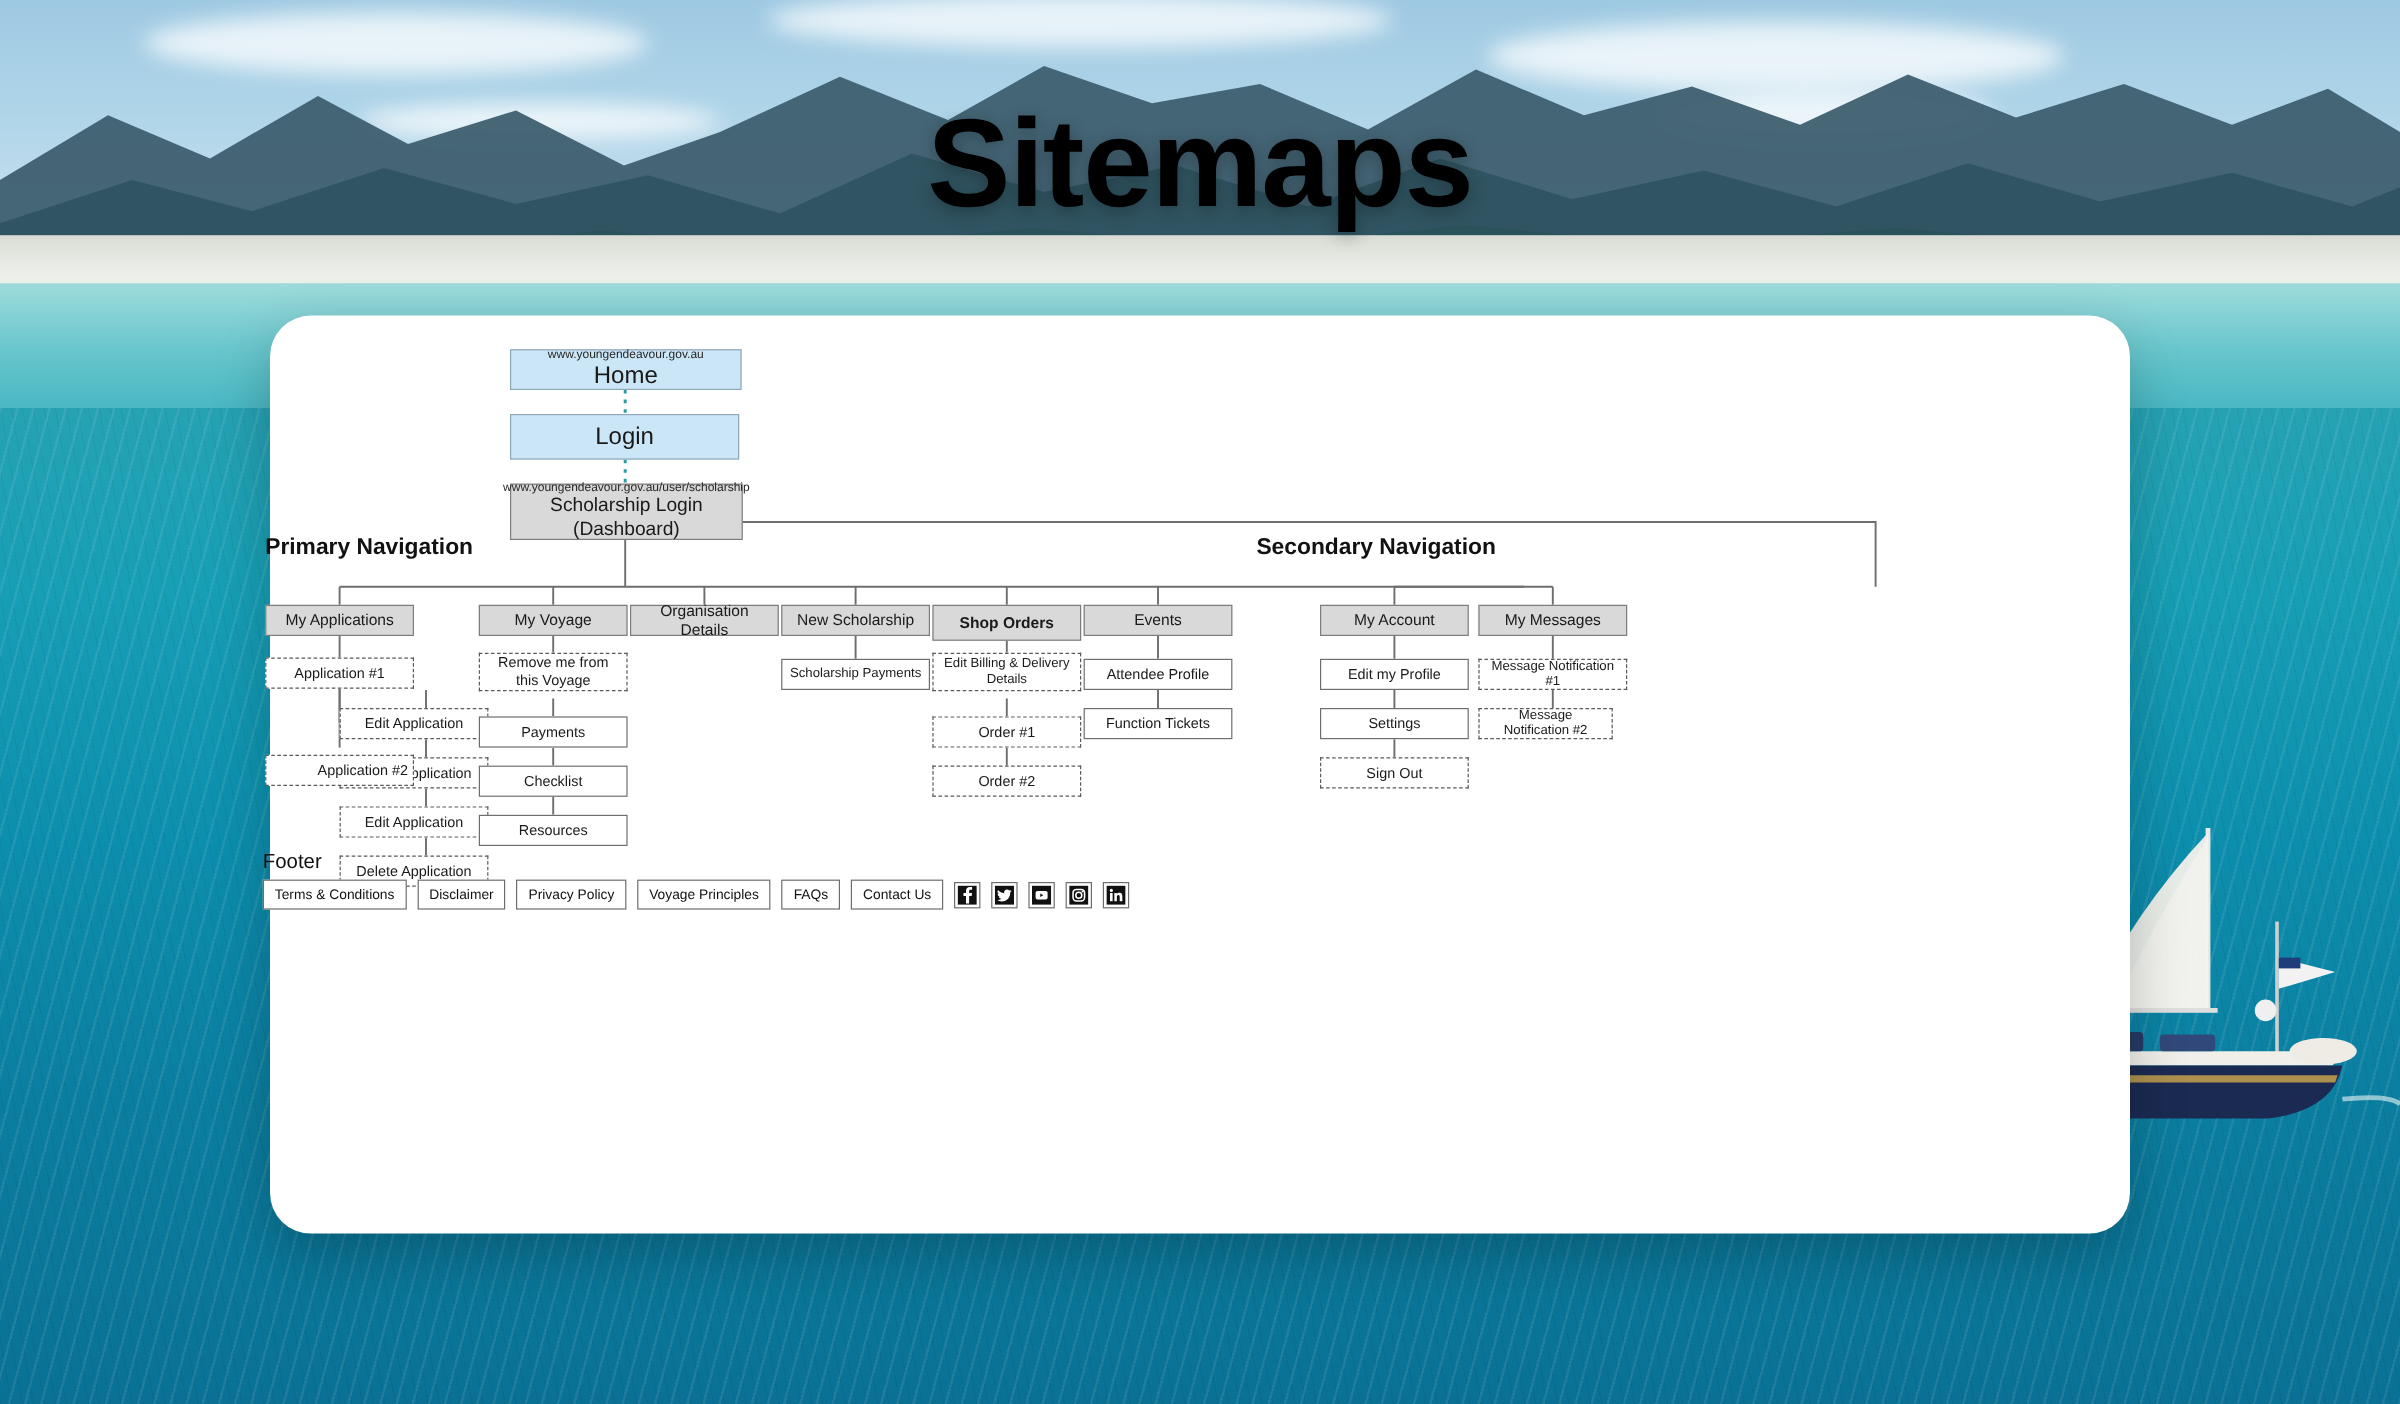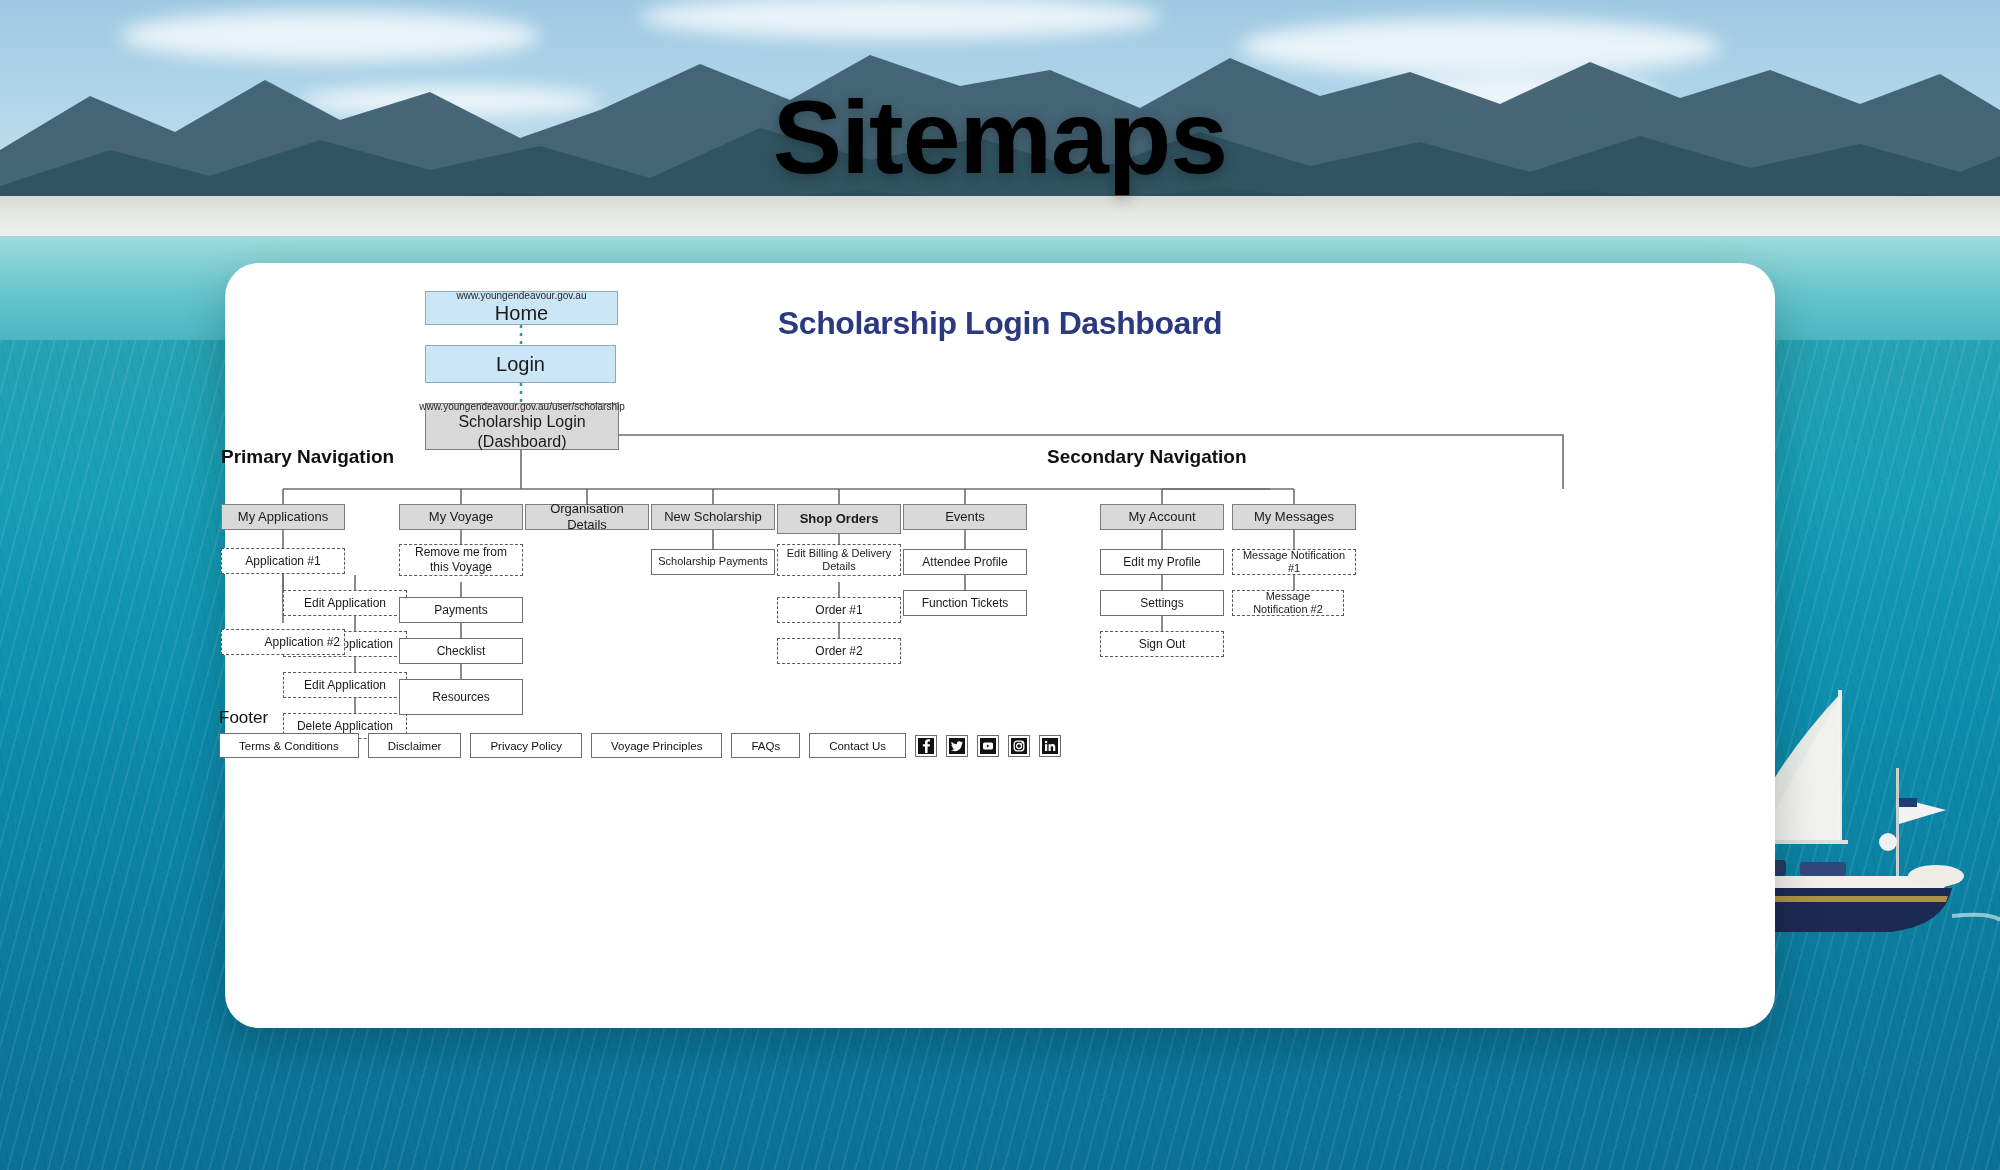--- a/index.html
+++ b/index.html
@@ -103,21 +103,21 @@
 
   
   #footer-label {
     position: absolute; left: 0; top: 0;
     font-size: 17px; font-weight: normal; color: #111;
   }
   .footer-row { position: absolute; display: flex; align-items: center; gap: 9px; }
   .footer-link {
     border: 1px solid #6e6e6e; background: #fff;
     font-size: 11.5px; color: #111;
-    padding: 5px 19px; white-space: nowrap;
+    padding: 5px 9px; white-space: nowrap;
     display: flex; align-items: center; justify-content: center;
     height: 25px;
   }
   .social {
     width: 22px; height: 22px;
     border: 1px solid #6e6e6e; background: #fff;
     display: flex; align-items: center; justify-content: center;
   }
   .social svg { display: block; }
 </style>
@@ -176,21 +176,20 @@
 
     <path d="M252,226 Q290,222 300,230" stroke="#ffffff" stroke-width="4" fill="none" opacity="0.55"></path>
     <path d="M12,236 Q-10,244 -14,252" stroke="#ffffff" stroke-width="3" fill="none" opacity="0.4"></path>
   </svg>
 </div>
 
 <div id="hero-title">Sitemaps</div>
 
 <div id="card">
 
-  <div id="diagram-title">Scholarship Login Dashboard</div>
 
   <div id="canvas">
 
     <svg id="wires" viewBox="0 0 1550 765">
       <g stroke="#2f9aa6" stroke-width="2.5" stroke-dasharray="3 5" fill="none">
         <line x1="296" y1="62" x2="296" y2="82"></line>
         <line x1="296" y1="120" x2="296" y2="140"></line>
       </g>
 
       <g stroke="#6e6e6e" stroke-width="1.6" fill="none">
@@ -302,21 +301,21 @@
 
     <div class="node n-dash" style="left:174px; top:281px; width:124px; height:32px;">
       <span class="sm">Remove me from this Voyage</span>
     </div>
     <div class="node n-white" style="left:174px; top:334px; width:124px; height:26px;">
       <span class="sm">Payments</span>
     </div>
     <div class="node n-white" style="left:174px; top:375px; width:124px; height:26px;">
       <span class="sm">Checklist</span>
     </div>
-    <div class="node n-white" style="left:174px; top:416px; width:124px; height:36px;">
+    <div class="node n-white" style="left:174px; top:416px; width:124px; height:26px;">
       <span class="sm">Resources</span>
     </div>
 
     <div class="node n-white" style="left:426px; top:286px; width:124px; height:26px;">
       <span class="xs">Scholarship Payments</span>
     </div>
 
     <div class="node n-dash" style="left:552px; top:281px; width:124px; height:32px;">
       <span class="xs">Edit Billing &amp; Delivery Details</span>
     </div>

